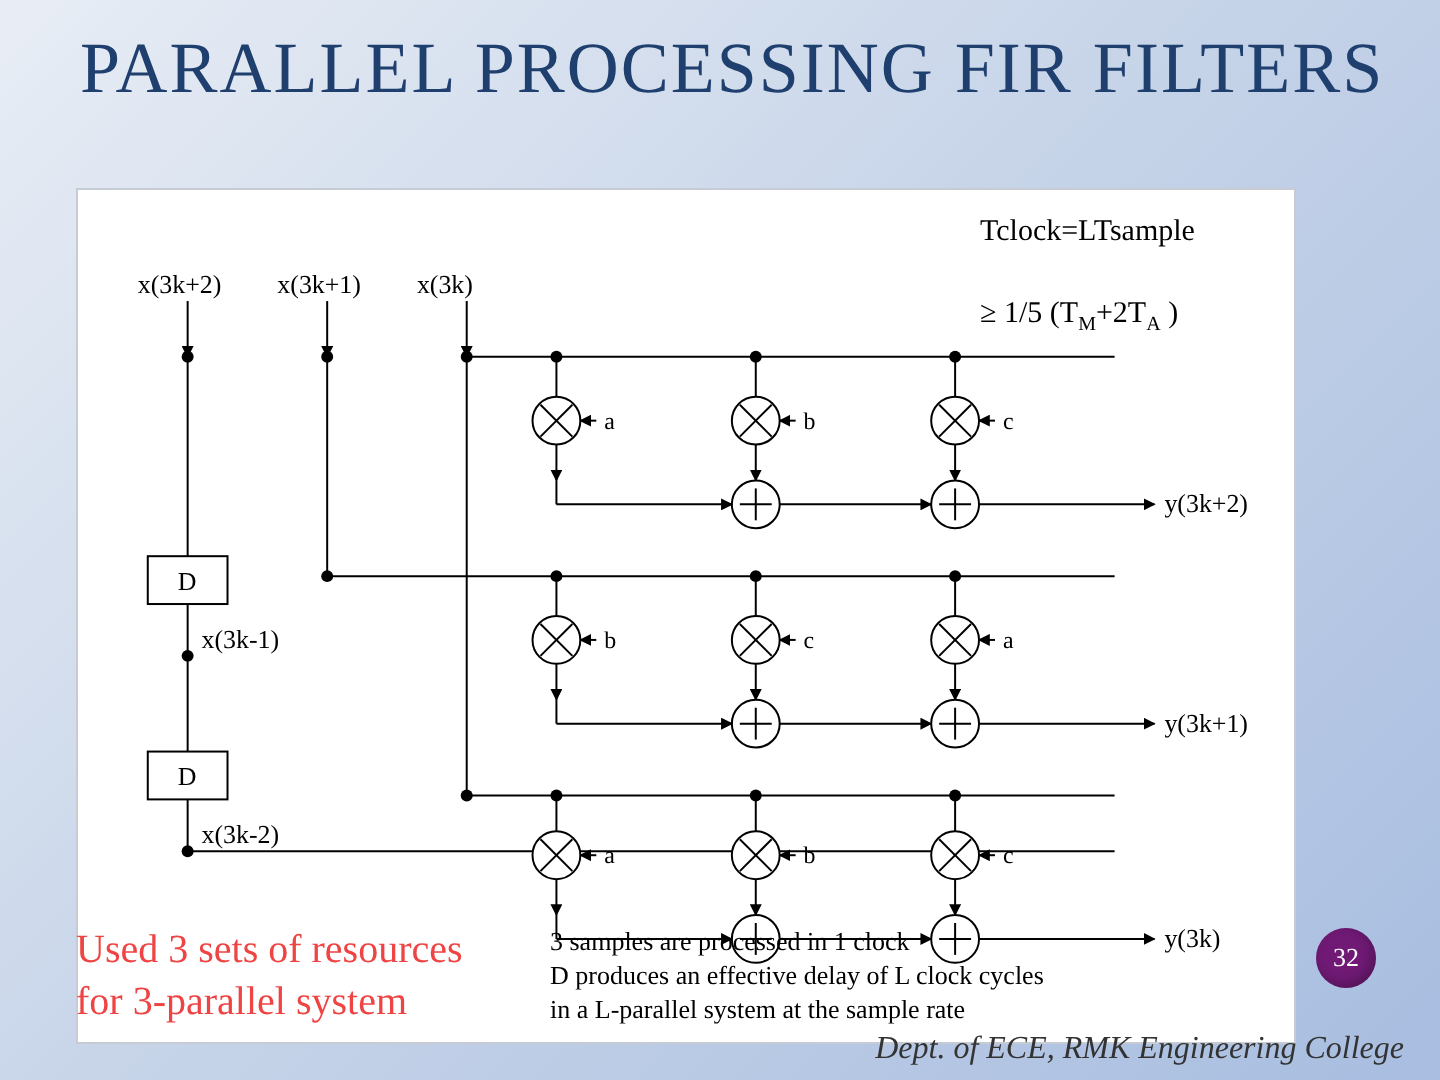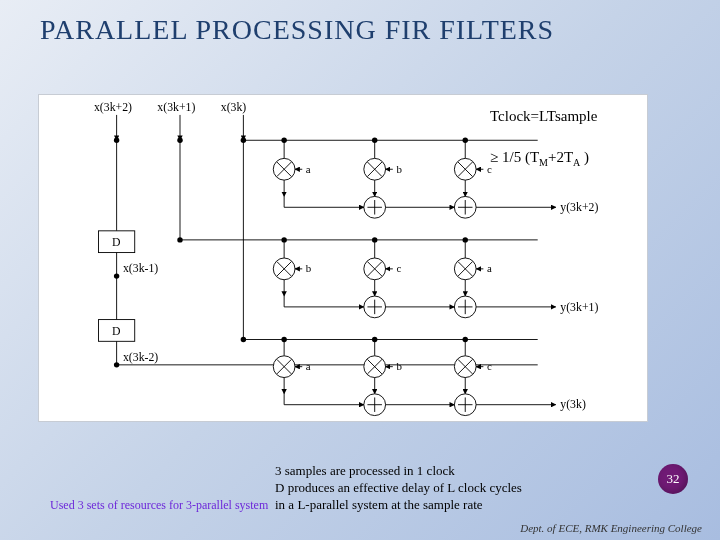--- a/index.html
+++ b/index.html
@@ -7,52 +7,52 @@
     margin: 0;
     width: 720px;
     height: 540px;
     font-family: Georgia, 'Times New Roman', serif;
     background: linear-gradient(135deg, #e8edf5 0%, #c5d3e8 50%, #a8bde0 100%);
     position: relative;
     overflow: hidden;
   }
   .title {
     color: #1f3f6e;
-    font-size: 28px;
+    font-size: 36px;
     letter-spacing: 1px;
     padding: 14px 12px 0 40px;
     line-height: 1.15;
   }
   .diagram-wrap {
     position: absolute;
     left: 38px;
     top: 94px;
     width: 610px;
-    height: 328px;
+    height: 428px;
     background: #fff;
     border: 1px solid #c7ccd4;
   }
   .equations {
     position: absolute;
     right: 20px;
     top: 106px;
     width: 210px;
     font-size: 15px;
     color: #000;
     line-height: 1.35;
     background: rgba(255,255,255,0.0);
   }
   .equations .sub { font-size: 10px; vertical-align: sub; }
   .caption-left {
     position: absolute;
-    left: 50px;
+    left: 38px;
     bottom: 26px;
     width: 220px;
-    font-size: 12px;
-    color: #6d28d9;
+    font-size: 20px;
+    color: #ef4444;
     line-height: 1.3;
   }
   .caption-right {
     position: absolute;
     left: 275px;
     bottom: 26px;
     width: 330px;
     font-size: 13px;
     color: #000;
     line-height: 1.3;
@@ -70,21 +70,21 @@
     font-size: 13px;
     display: flex;
     align-items: center;
     justify-content: center;
     box-shadow: inset -2px -2px 6px rgba(0,0,0,0.25);
   }
   .footer {
     position: absolute;
     right: 18px;
     bottom: 6px;
-    font-size: 11px;
+    font-size: 16px;
     font-style: italic;
     color: #333;
     margin-left: 16px;
   }
   
   svg.circuit {
     width: 100%;
     height: 100%;
     display: block;
   }

